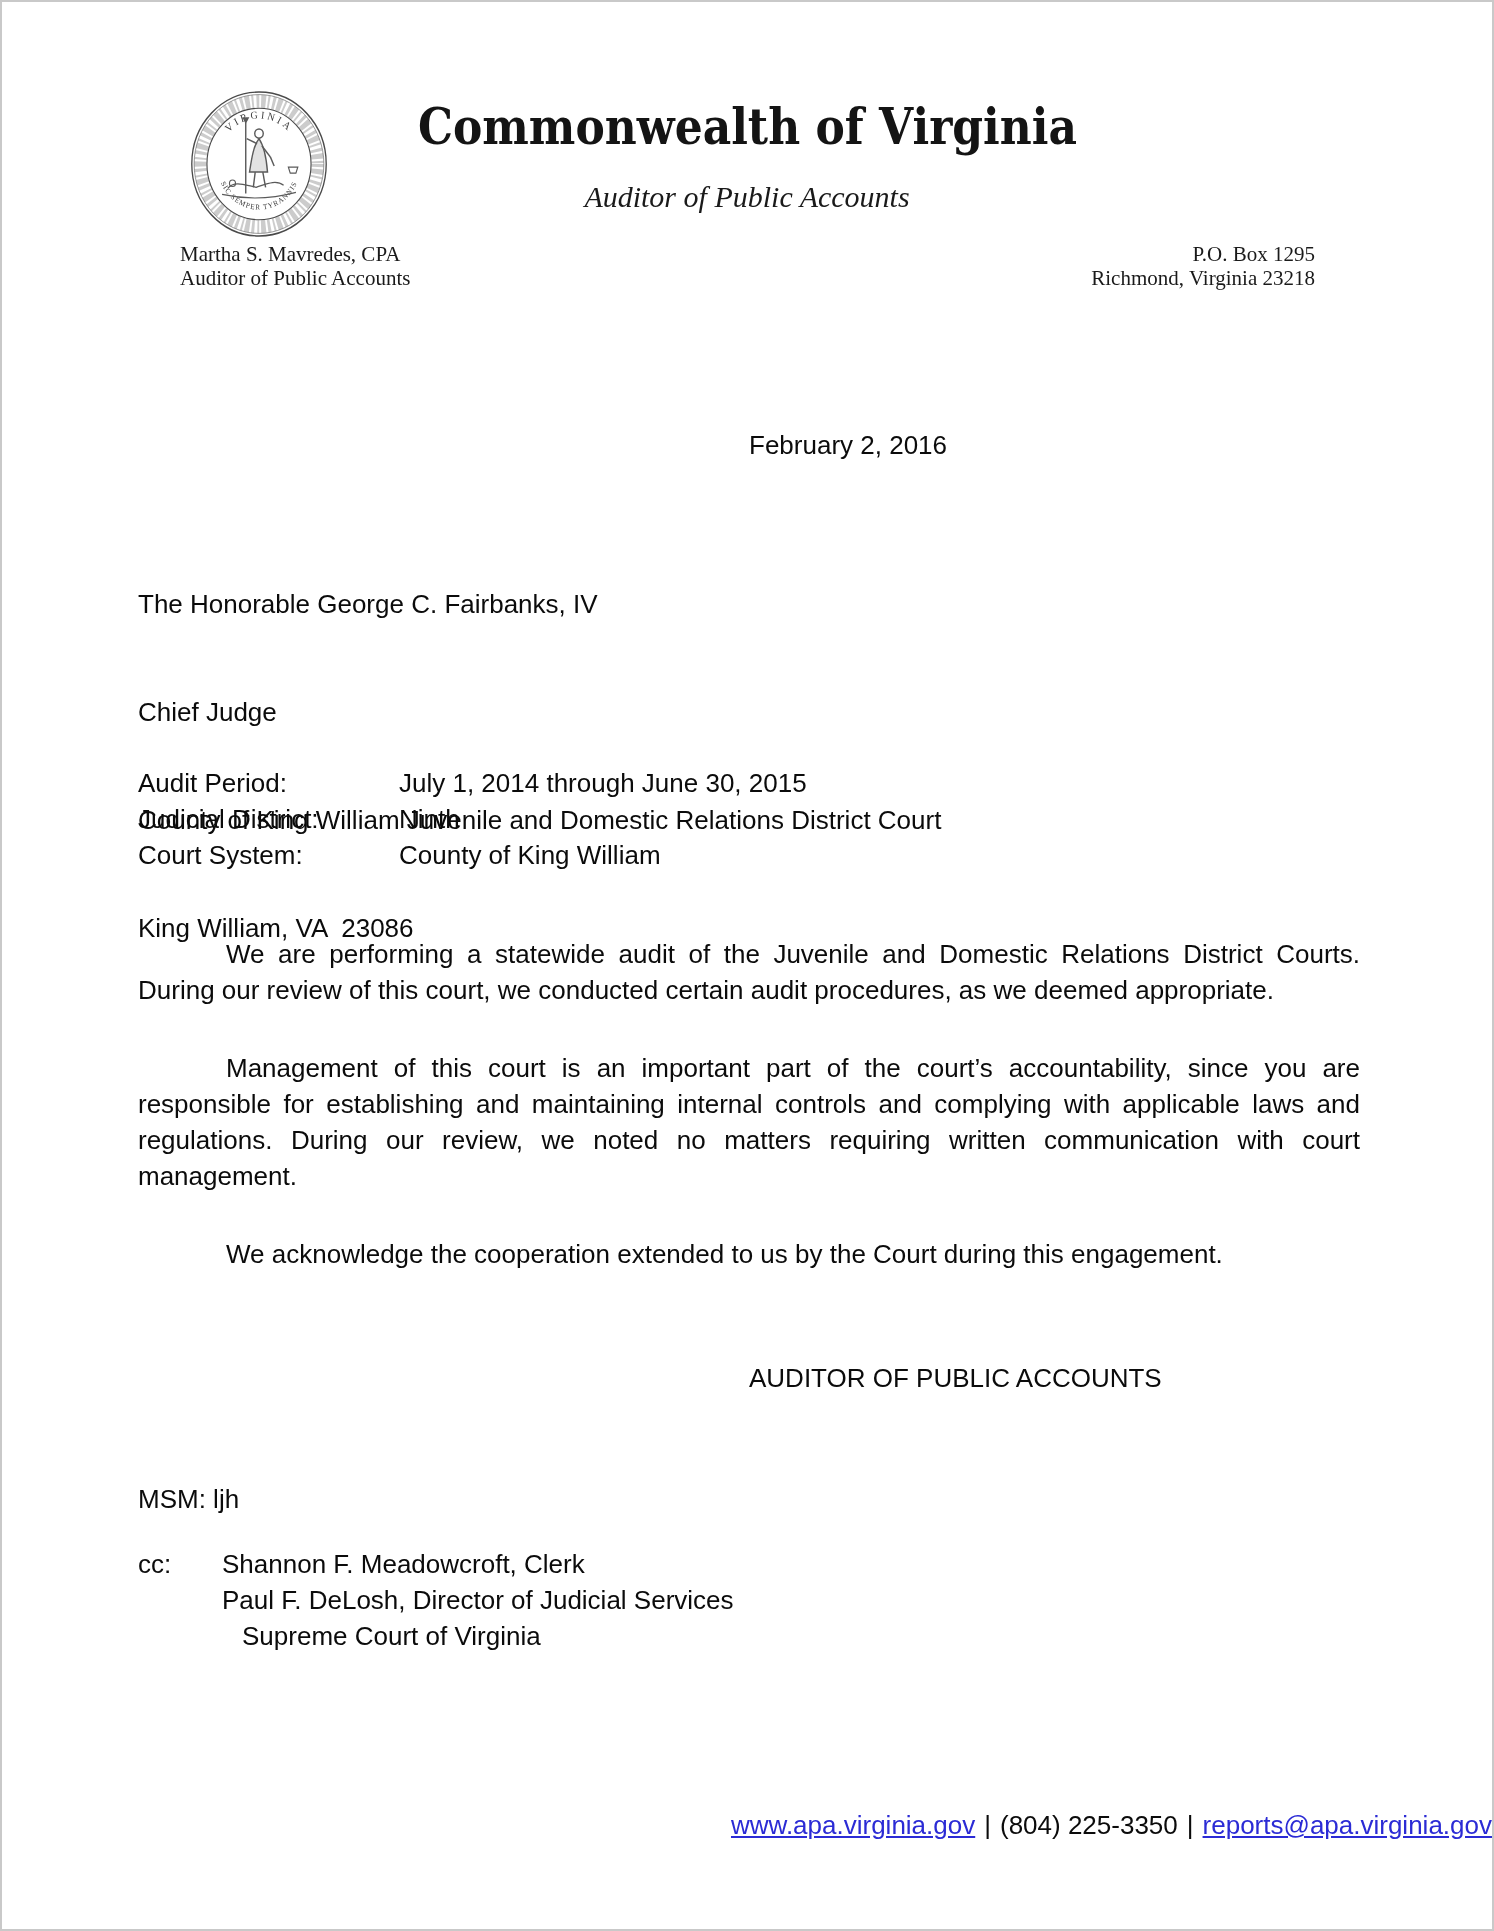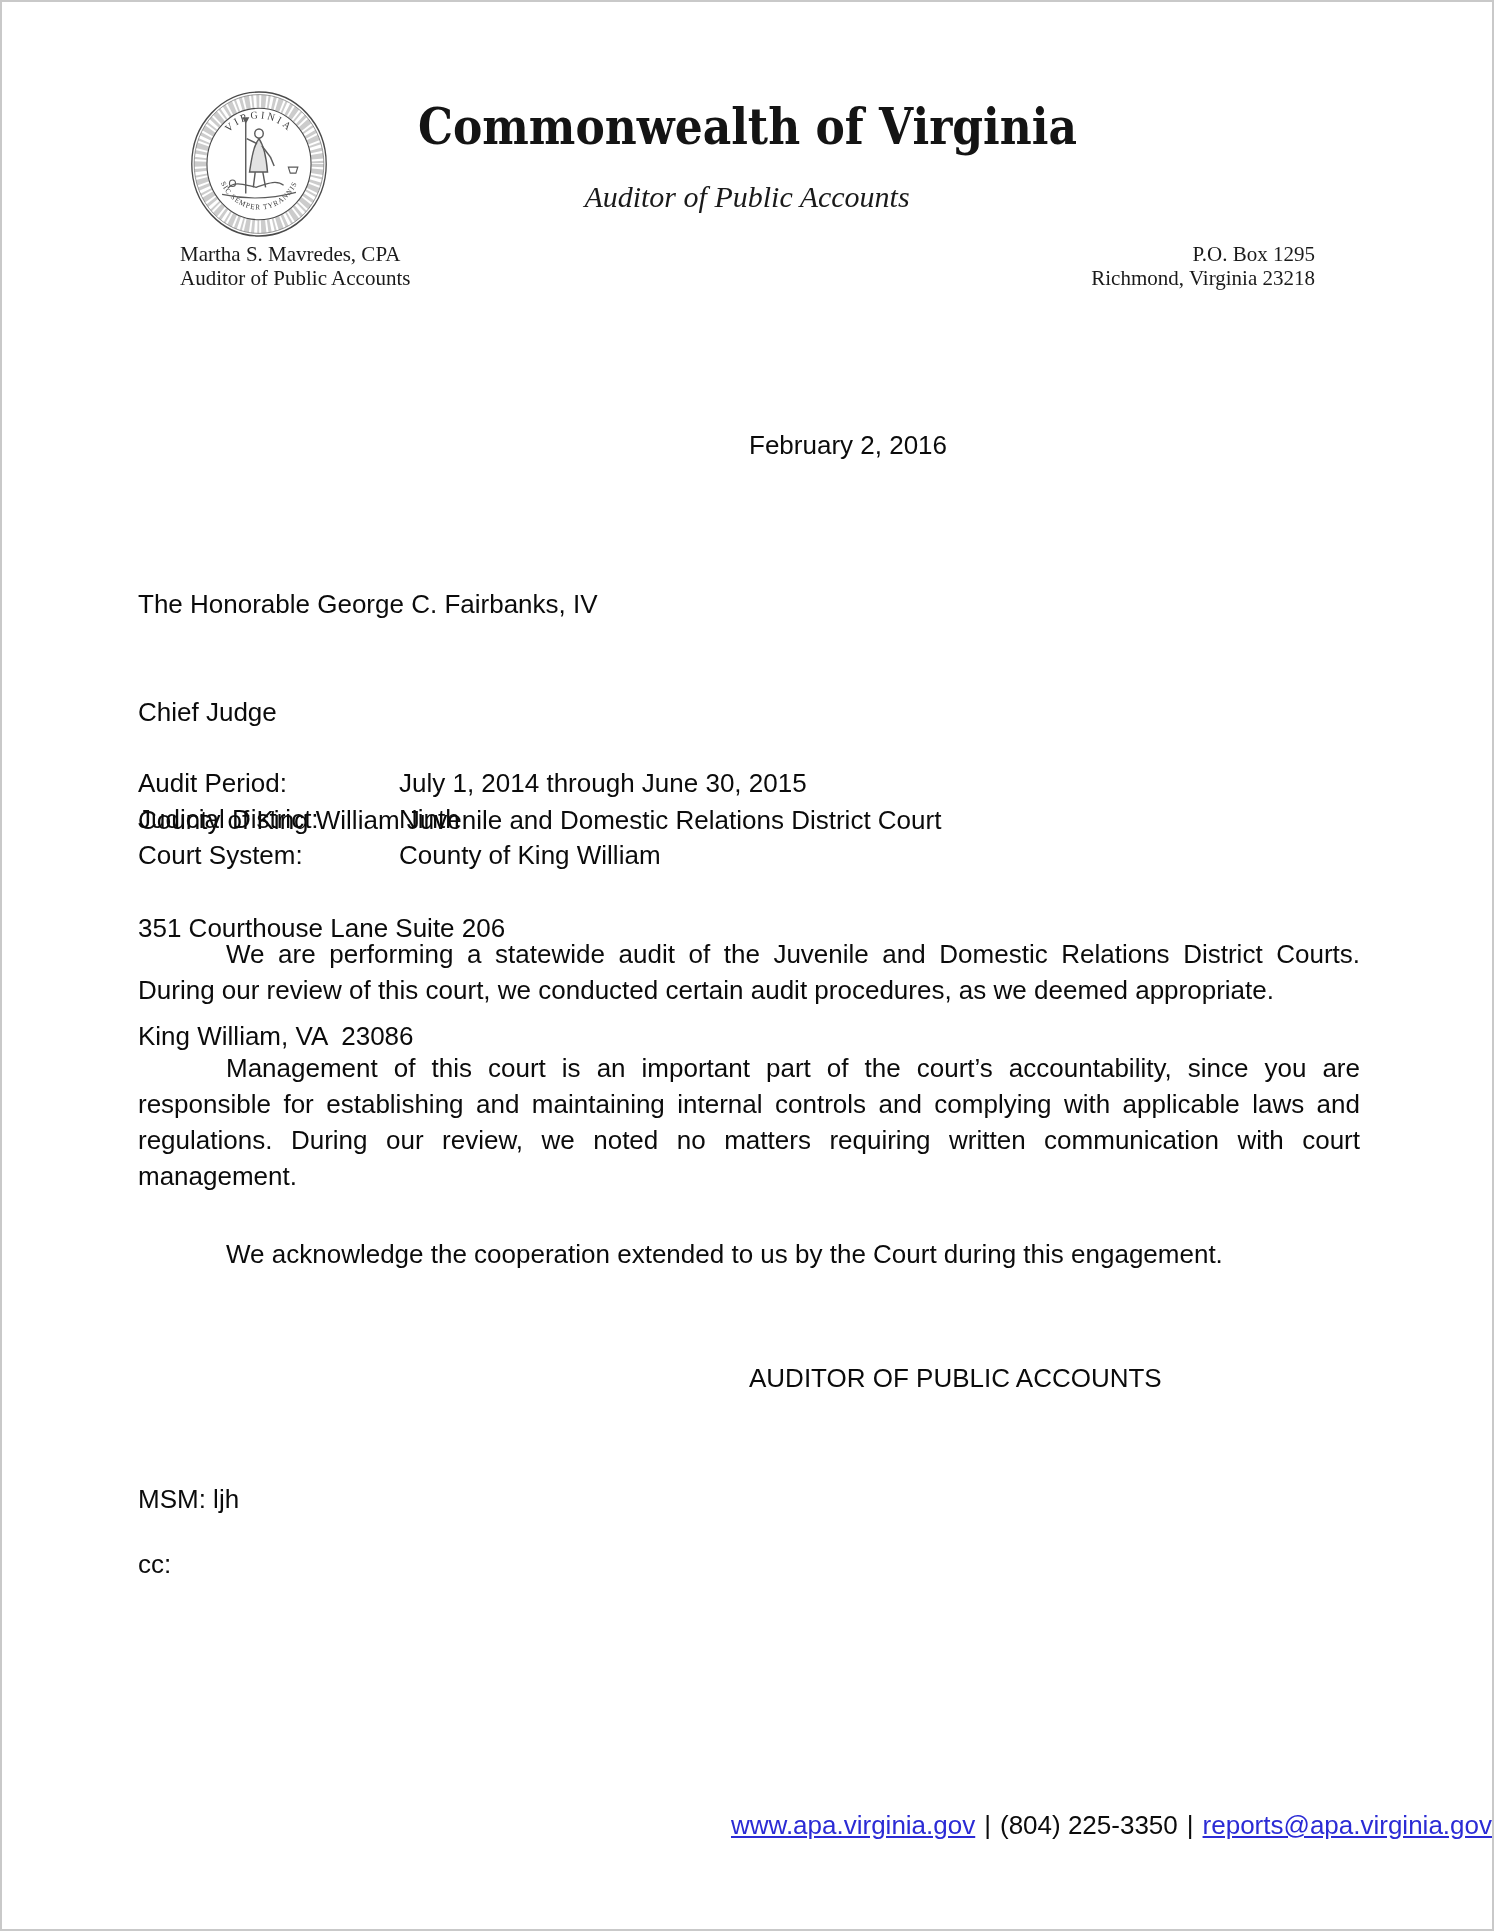--- a/index.html
+++ b/index.html
@@ -134,21 +134,20 @@
     <div>P.O. Box 1295</div>
     <div>Richmond, Virginia 23218</div>
   </div>
 
   <div class="abs date">February 2, 2016</div>
 
   <div class="abs recipient">
     <div>The Honorable George C. Fairbanks, IV</div>
     <div>Chief Judge</div>
     <div>County of King William Juvenile and Domestic Relations District Court</div>
-    <div>351 Courthouse Lane Suite 206</div>
     <div>King William, VA  23086</div>
   </div>
 
   <div class="abs audit-info">
     <div class="audit-row">
       <div class="audit-label">Audit Period:</div>
       <div>July 1, 2014 through June 30, 2015</div>
     </div>
     <div class="audit-row">
       <div class="audit-label">Judicial District:</div>
@@ -165,19 +164,24 @@
     <p>Management of this court is an important part of the court’s accountability, since you are responsible for establishing and maintaining internal controls and complying with applicable laws and regulations.  During our review, we noted no matters requiring written communication with court management.</p>
     <p>We acknowledge the cooperation extended to us by the Court during this engagement.</p>
   </div>
 
   <div class="abs signature">AUDITOR OF PUBLIC ACCOUNTS</div>
 
   <div class="abs initials">MSM: ljh</div>
 
   <div class="abs cc-block">
     <div class="cc-label">cc:</div>
+    <div>
+      <div>Shannon F. Meadowcroft, Clerk</div>
+      <div>Paul F. DeLosh, Director of Judicial Services</div>
+      <div class="cc-name-indent">Supreme Court of Virginia</div>
+    </div>
   </div>
 
   <div class="abs footer">
     <a>www.apa.virginia.gov</a><span class="sep">|</span><span>(804) 225-3350</span><span class="sep">|</span><a>reports@apa.virginia.gov</a>
   </div>
 
 </div>
 
 </body></html>

